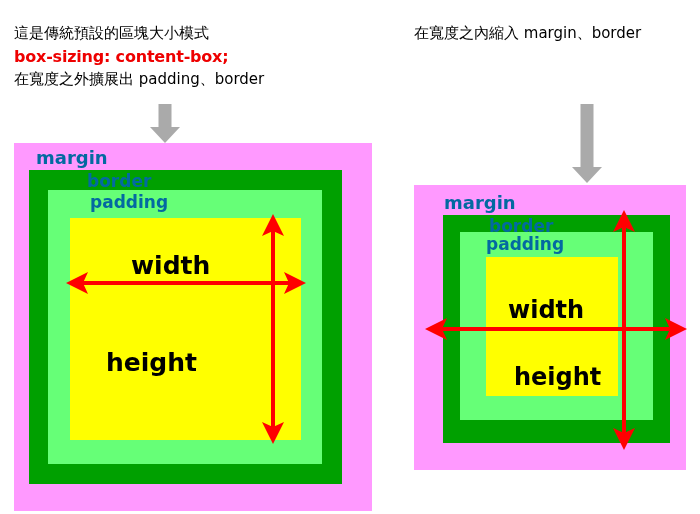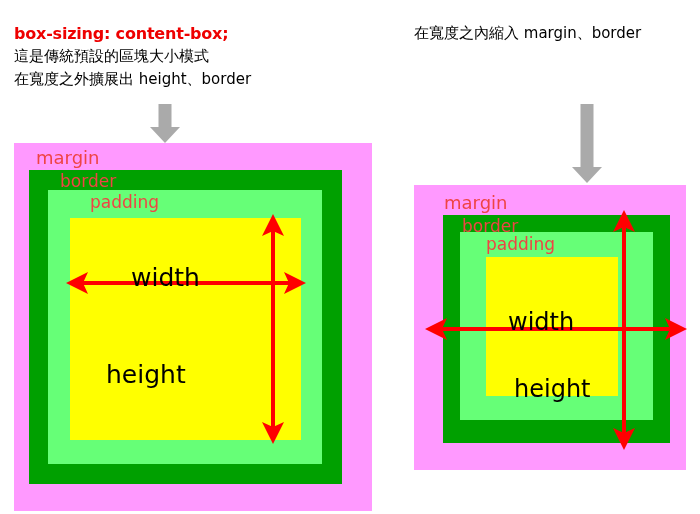--- a/index.html
+++ b/index.html
@@ -41,52 +41,51 @@
     border-right:15px solid transparent;
     border-top:16px solid #aaaaaa;
   }
 
   
   .boxfig{position:absolute;}
   .layer{position:absolute;}
   .layer-label{
     position:absolute;
     font-size:17px;
-    font-weight:normal;
-    color:#ef4444;
+    font-weight:bold;
+    color:#0369a1;
     white-space:nowrap;
     z-index:6;
     line-height:18px;
   }
   .lbl-margin{font-size:18px;}
-  .lbl-border{font-size:17px;}
+  .lbl-border{font-size:17px;margin-left:27px;}
   .lbl-padding{font-size:17px;}
 
   
   .measure{position:absolute;z-index:7;}
   .measure svg{display:block;overflow:visible;}
   .dim-label{
     position:absolute;
-    font-weight:normal;
+    font-weight:bold;
     color:#000000;
     white-space:nowrap;
     z-index:8;
     line-height:1;
-    margin-top:12px;
   }
 </style>
 </head>
 <body>
 
 <div id="stage">
 
   <div class="caption" style="left:14px;top:22px;">
+    <div class="cap-line">這是傳統預設的區塊大小模式</div>
     <div class="cap-line code">box-sizing: content-box;</div>
-    <div class="cap-line">這是傳統預設的區塊大小模式</div>
-    <div class="cap-line">在寬度之外擴展出 height、border</div>
+    <div class="cap-line">在寬度之外擴展出 padding、border</div>
   </div>
 
   <div class="grey-arrow" style="left:140px;top:104px;width:50px;height:40px;">
     <div class="shaft" style="height:24px;"></div>
     <div class="head" style="top:23px;"></div>
   </div>
 
   <div class="boxfig" style="left:14px;top:143px;width:358px;height:368px;">
 
     <div class="layer" style="left:0;top:0;width:358px;height:368px;background:#ff99ff;"></div>

